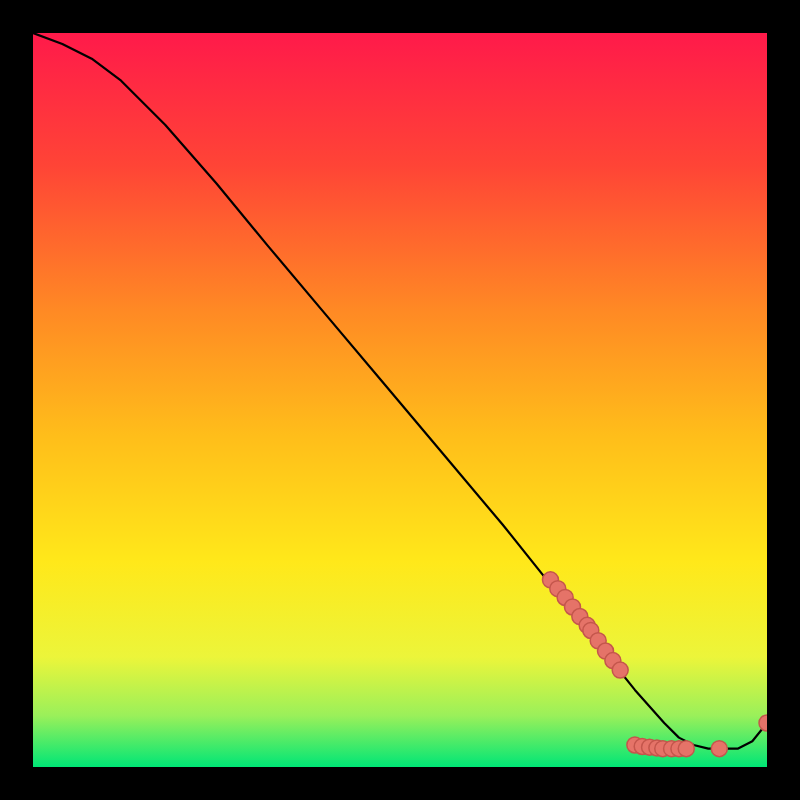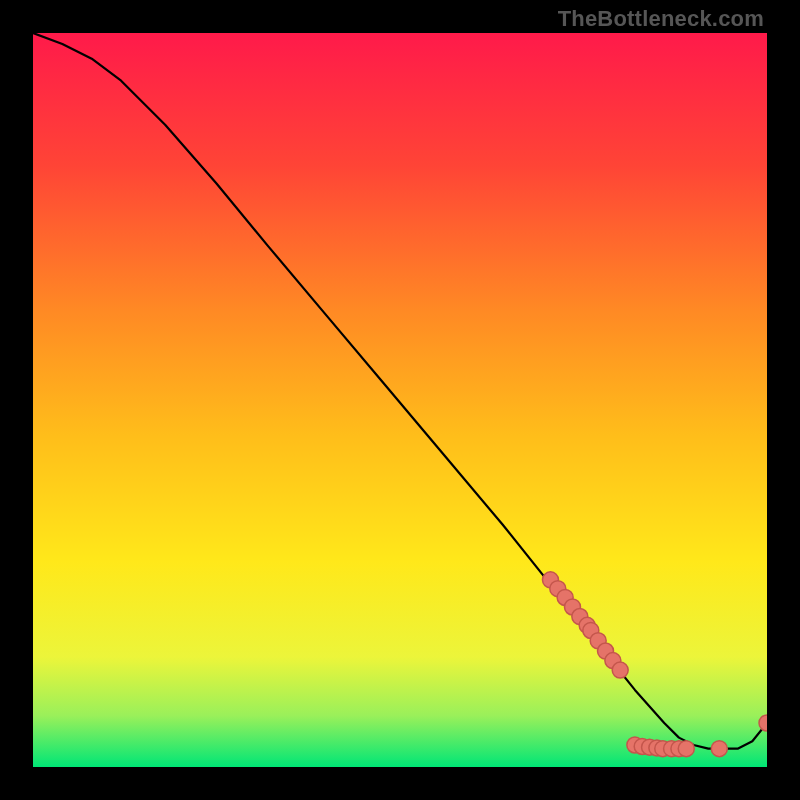--- a/index.html
+++ b/index.html
@@ -73,14 +73,13 @@
           <circle cx="623.90" cy="714.92" r="8" fill="#e57368" stroke="#c4564c" stroke-width="1.5"></circle>
           <circle cx="629.77" cy="715.65" r="8" fill="#e57368" stroke="#c4564c" stroke-width="1.5"></circle>
           <circle cx="638.58" cy="715.65" r="8" fill="#e57368" stroke="#c4564c" stroke-width="1.5"></circle>
           <circle cx="645.92" cy="715.65" r="8" fill="#e57368" stroke="#c4564c" stroke-width="1.5"></circle>
           <circle cx="653.26" cy="715.65" r="8" fill="#e57368" stroke="#c4564c" stroke-width="1.5"></circle>
           <circle cx="686.29" cy="715.65" r="8" fill="#e57368" stroke="#c4564c" stroke-width="1.5"></circle>
           <circle cx="734.00" cy="689.96" r="8" fill="#e57368" stroke="#c4564c" stroke-width="1.5"></circle>
         </g>
     </svg>
   </div>
-  <div class="watermark">TheBottleneck.com</div>
 </div>
 
 </body></html>

